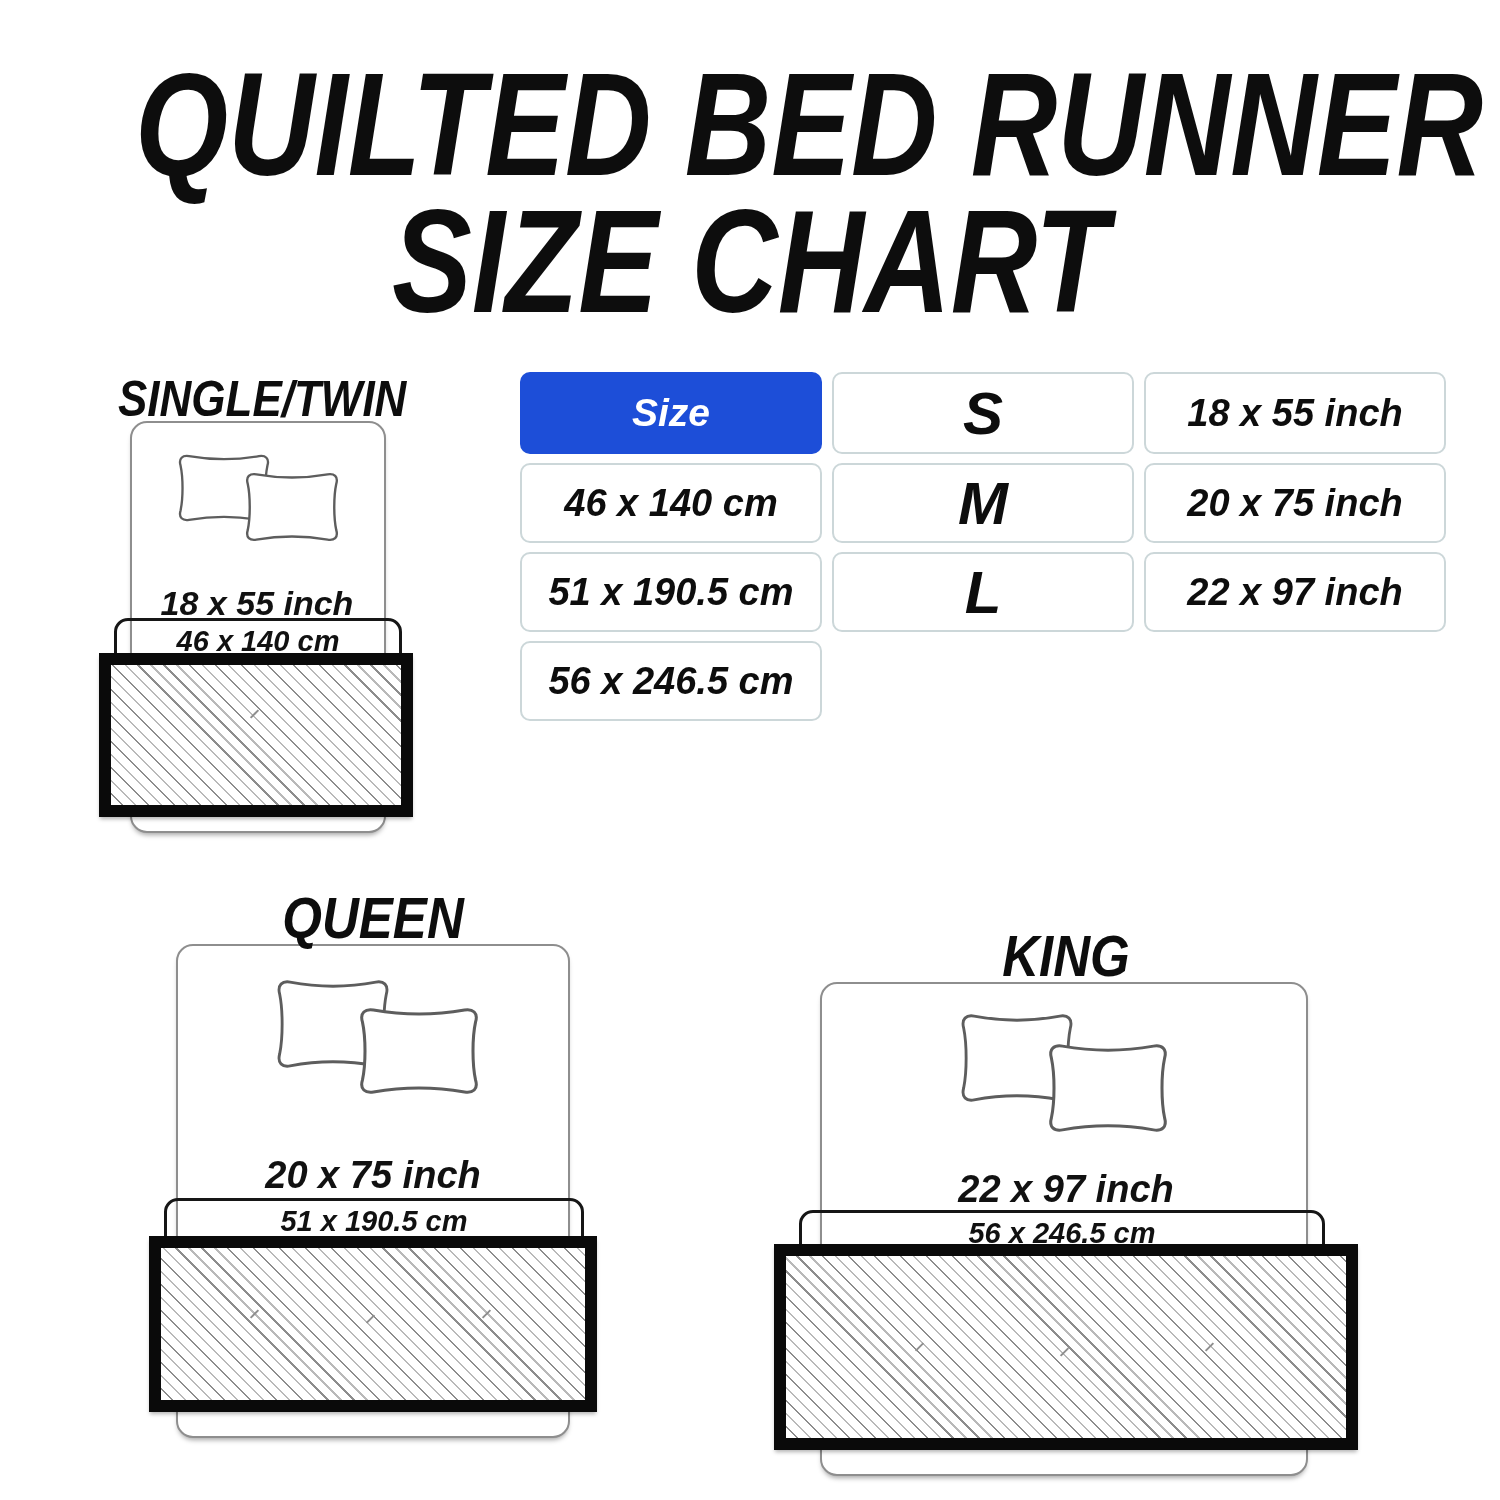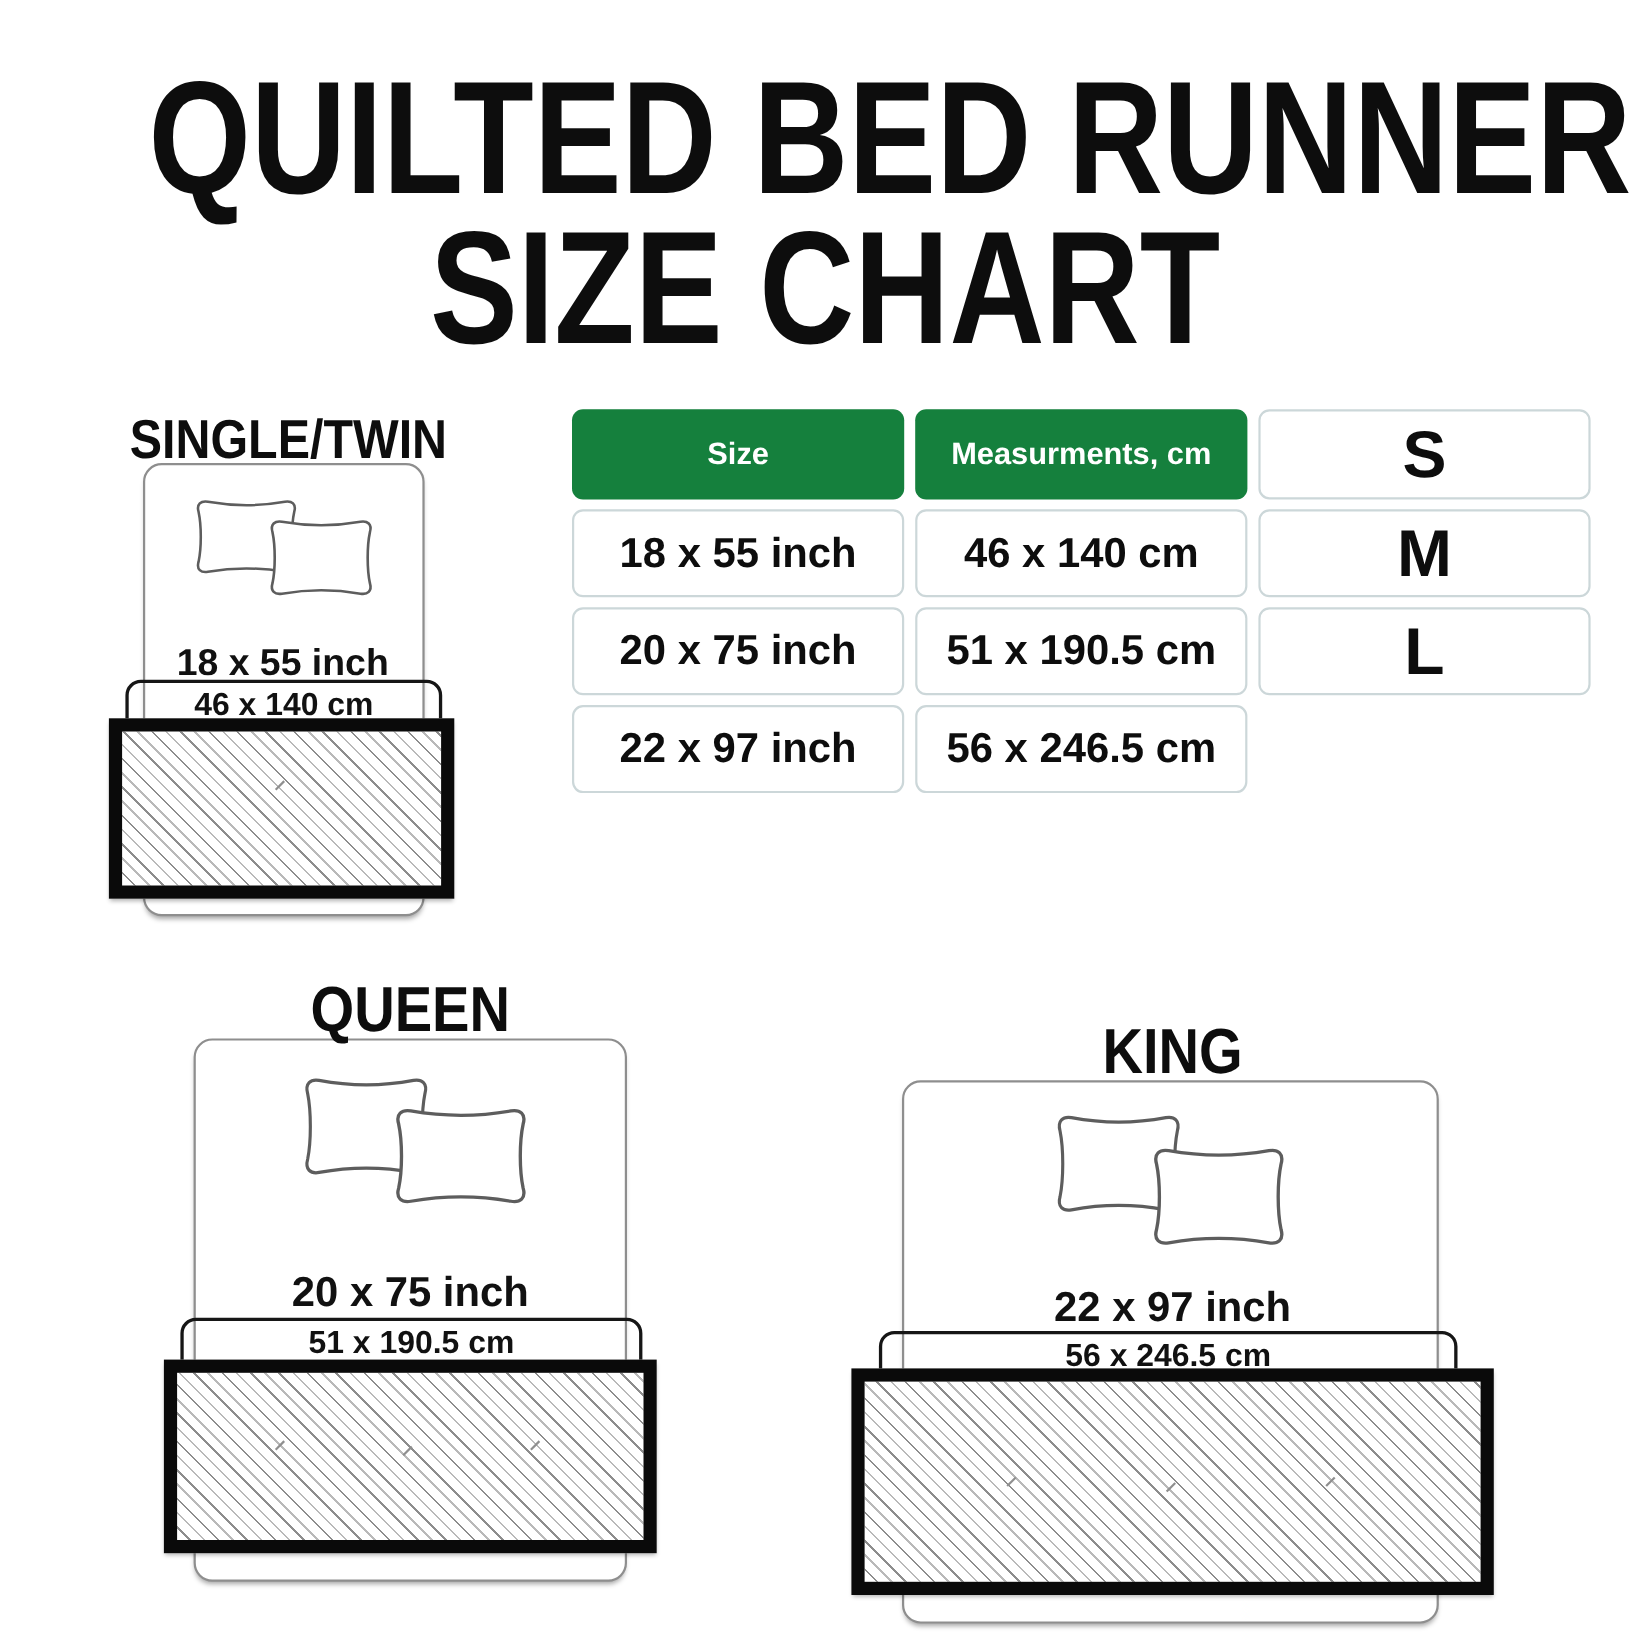--- a/index.html
+++ b/index.html
@@ -1,29 +1,29 @@
 <!DOCTYPE html>
 <html><head>
 <meta charset="utf-8">
 <style>
   html,body{margin:0;padding:0;background:#ffffff;}
   .page{position:relative;width:1500px;height:1500px;background:#ffffff;
-        font-family:"Liberation Sans",sans-serif;color:#111;overflow:hidden;}
+        font-family:"Liberation Sans",sans-serif;color:#111;overflow:hidden;font-style:italic;}
 
   
   .title{position:absolute;top:56px;left:0;right:0;text-align:center;
          font-weight:700;font-size:146px;line-height:137px;color:#0d0d0d;
          transform:scaleX(0.82);transform-origin:50% 0;white-space:nowrap;}
 
   
   #size-table{position:absolute;left:520px;top:372px;width:926px;
               display:grid;grid-template-columns:1fr 1fr 1fr;
               grid-template-rows:82px 80px 80px 80px;column-gap:10px;row-gap:9px;}
-  .th{background:#15803d;color:#ffffff;border-radius:10px;display:flex;
-      align-items:center;justify-content:center;font-weight:700;font-size:28px;
+  .th{background:#1d4ed8;color:#ffffff;border-radius:10px;display:flex;
+      align-items:center;justify-content:center;font-weight:700;font-size:39px;
       white-space:nowrap;}
   .td{background:#ffffff;border:2px solid #ccd7d9;border-radius:10px;display:flex;
       align-items:center;justify-content:center;font-weight:700;font-size:38px;
       color:#0d0d0d;box-sizing:border-box;white-space:nowrap;}
   .td.size-cell{font-size:60px;}
 
   
   .diagram{position:absolute;}
   .d-label{position:absolute;left:0;right:0;margin:0;text-align:center;
            font-weight:700;color:#0d0d0d;transform:scaleX(0.88);
@@ -89,21 +89,20 @@
 
 <div class="page">
 
   <header class="title">
     <div>QUILTED BED RUNNER</div>
     <div>SIZE CHART</div>
   </header>
 
   <section id="size-table">
     <div class="th">Size</div>
-    <div class="th">Measurments, cm</div>
 
     <div class="td size-cell">S</div>
     <div class="td">18 x 55 inch</div>
     <div class="td">46 x 140 cm</div>
 
     <div class="td size-cell">M</div>
     <div class="td">20 x 75 inch</div>
     <div class="td">51 x 190.5 cm</div>
 
     <div class="td size-cell">L</div>

